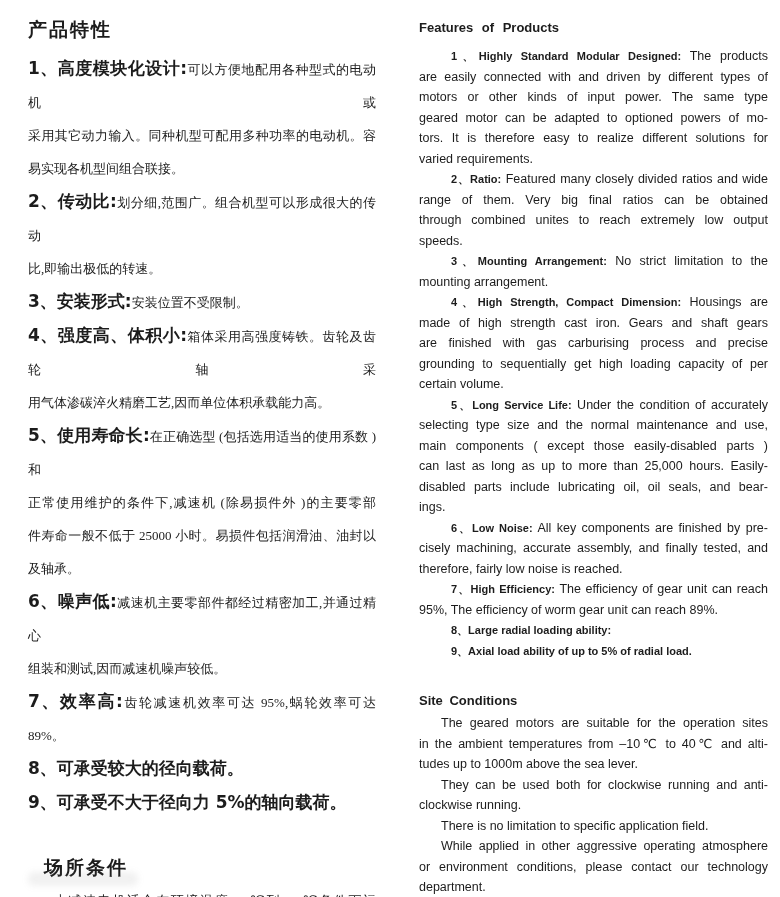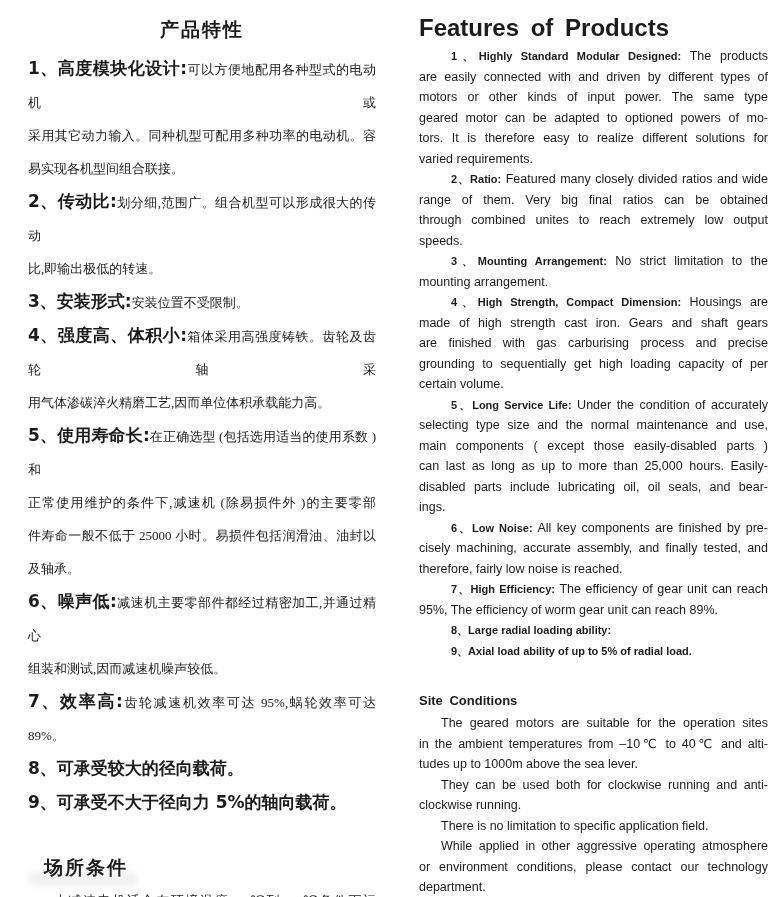--- a/index.html
+++ b/index.html
@@ -24,21 +24,20 @@
     width: 348px;
     margin-left: 28px;
     padding-top: 16px;
   }
   .cn h1 {
     font-family: "DejaVu Sans", "Liberation Sans", sans-serif;
     font-size: 19px; font-weight: bold;
     letter-spacing: 2px;
     line-height: 26px;
     margin: 0 0 10px 0;
-    text-align: center;
   }
   .cn h2 {
     font-family: "DejaVu Sans", "Liberation Sans", sans-serif;
     font-size: 19px; font-weight: bold;
     letter-spacing: 2px;
     line-height: 26px;
     margin: 34px 0 4px 16px;
   }
   .cn .line {
     font-family: "Liberation Serif", "DejaVu Serif", serif;
@@ -55,21 +54,21 @@
     font-size: 17px;
   }
 
   
   .en {
     width: 349px;
     margin-left: 43px;
     padding-top: 14px;
   }
   .en h1 {
-    font-size: 24px; font-weight: bold;
+    font-size: 13px; font-weight: bold;
     word-spacing: 5px;
     line-height: 27px;
     margin: 0 0 5px 0;
   }
   .en h3 {
     font-size: 13px; font-weight: bold;
     word-spacing: 3px;
     line-height: 20px;
     margin: 30px 0 2px 0;
   }

